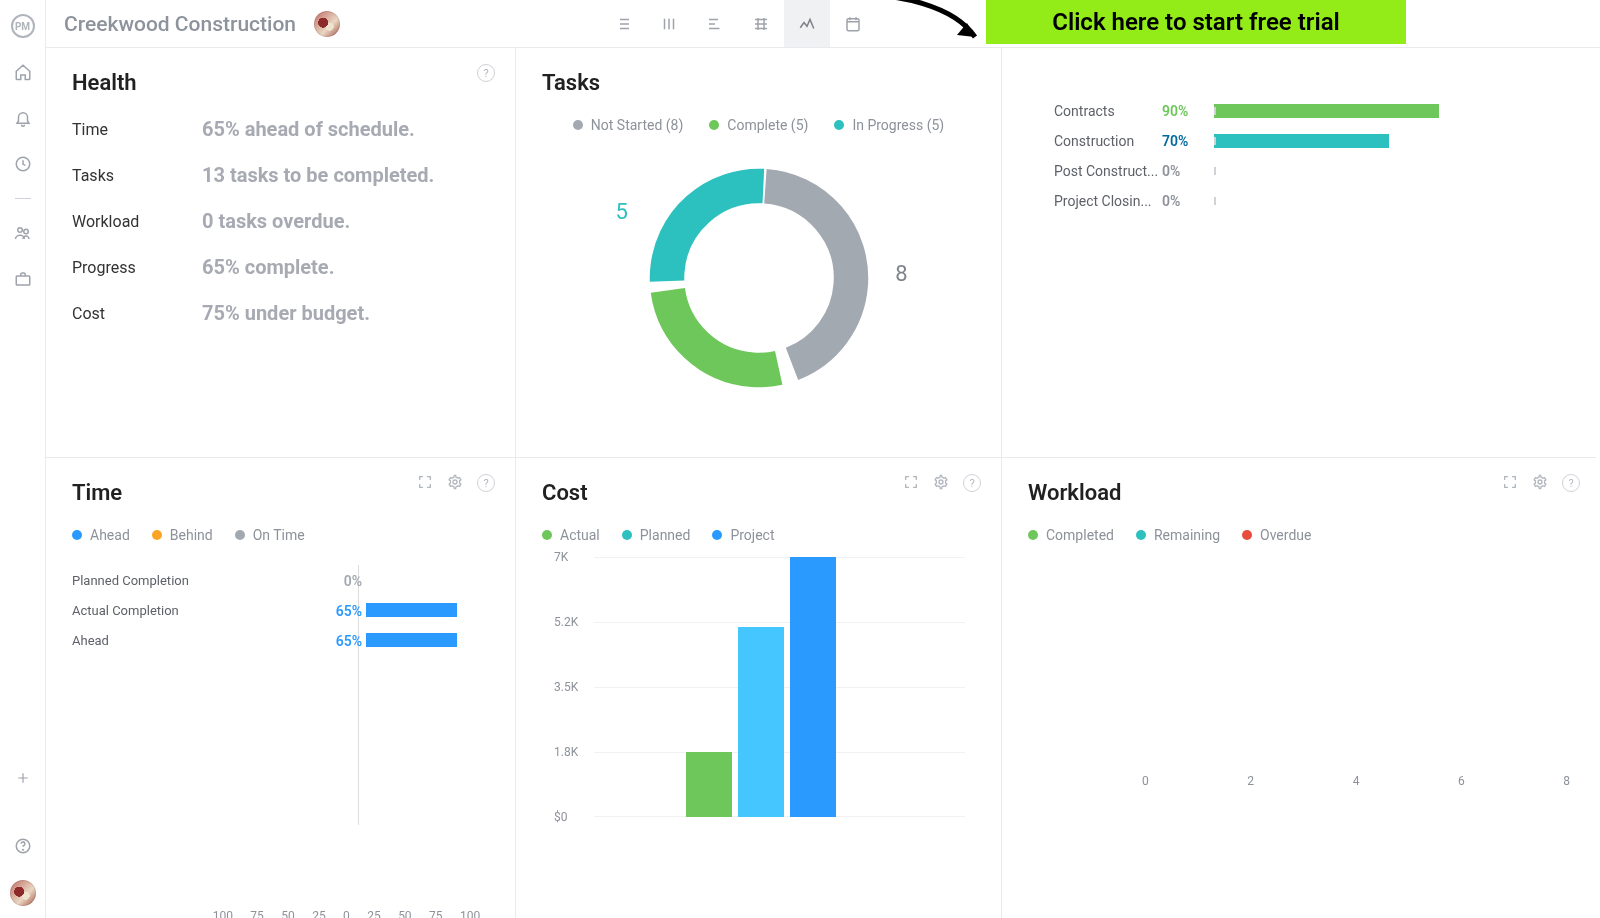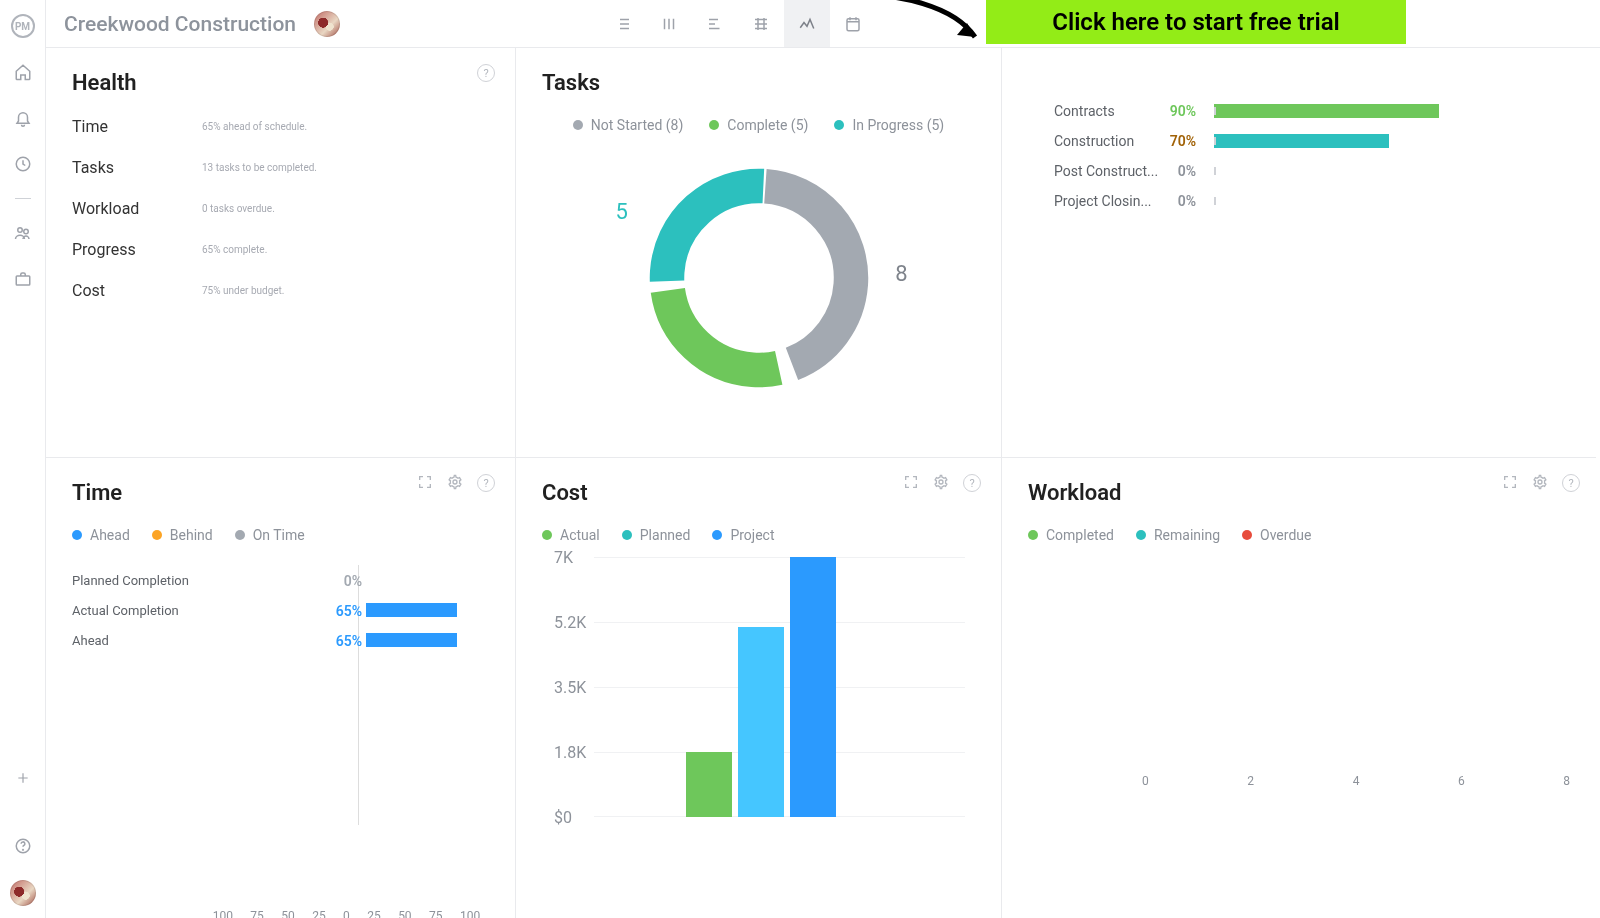--- a/index.html
+++ b/index.html
@@ -71,37 +71,37 @@
   .main{position:absolute;left:46px;right:0;top:48px;bottom:0;}
   .panel{position:absolute;}
   .ptitle{font-size:22px;font-weight:600;color:var(--title);}
   .paction{position:absolute;top:16px;right:20px;display:flex;gap:12px;color:#b3b7be;}
   .icon{width:18px;height:18px;cursor:pointer;}
 
   
   #health{left:0;top:0;width:470px;height:410px;border-right:1px solid var(--panel-border);border-bottom:1px solid var(--panel-border);padding:22px 26px;}
   .hrow{display:flex;align-items:center;margin-top:22px;}
   .hlabel{width:130px;font-size:16px;color:#333;}
-  .hval{font-size:10px;color:#a7aab2;}
+  .hval{font-size:20px;color:#a7aab2;font-weight:bold;}
 
   
   #tasks{left:470px;top:0;width:486px;height:410px;border-right:1px solid var(--panel-border);border-bottom:1px solid var(--panel-border);padding:22px 26px;}
   .legend{display:flex;gap:26px;justify-content:center;margin-top:22px;}
   .legend .li{display:flex;align-items:center;gap:8px;color:#8d929a;font-size:14px;}
   .dot{width:10px;height:10px;border-radius:50%;}
   .donut-wrap{position:relative;width:230px;height:230px;margin:30px auto 0;}
   .dlab{position:absolute;font-size:22px;color:#7f848c;}
   #dl-not{right:-34px;top:98px;}
   #dl-com{left:-28px;top:36px;}
 
   
   #progress{left:956px;top:0;right:4px;height:410px;border-bottom:1px solid var(--panel-border);padding-top:48px;}
   .prow{display:flex;align-items:center;height:30px;font-size:14px;}
   .prow .plbl{width:112px;color:#5e6268;overflow:hidden;text-overflow:ellipsis;white-space:nowrap;padding-left:4px;}
-  .prow .ppct{width:44px;text-align:right;font-weight:600;padding-right:10px;}
+  .prow .ppct{width:44px;text-align:left;font-weight:600;padding-right:10px;}
   .pbar-out{flex:1;max-width:250px;height:14px;position:relative;margin-left:8px;}
   .pbar-out::before{content:"";position:absolute;left:0;top:3px;width:2px;height:8px;background:#d0d2d7;}
   .pbar-in{height:14px;border-radius:0;}
   .prow-wrap{margin-left:48px;}
 
   
   .trial{position:absolute;left:986px;top:0;width:420px;height:44px;background:#93EC17;color:#000;
     font-size:24px;font-weight:600;display:flex;align-items:center;justify-content:center;z-index:5;}
   .arrow{position:absolute;left:840px;top:-8px;z-index:5;}
 
@@ -114,21 +114,21 @@
   .time-chart{margin-top:22px;position:relative;}
   .time-chart .axis-zero{position:absolute;left:286px;top:0;bottom:0;width:1px;background:#ddd;}
   .tbar{height:14px;background:#2B9AFE;}
   .taxis{position:absolute;bottom:-98px;left:132px;right:0;display:flex;justify-content:space-around;color:#8d929a;font-size:12px;}
 
   
   #cost{left:470px;top:410px;width:486px;bottom:0;border-right:1px solid var(--panel-border);padding:22px 26px 0;}
   #cost .cost-chart{position:relative;height:260px;margin-top:14px;margin-left:14px;}
   .cost-grid{position:absolute;left:38px;right:10px;top:0;bottom:0;}
   .gline{position:absolute;left:0;right:0;height:1px;background:#f0f1f3;}
-  .ytick{position:absolute;left:-2px;font-size:16px;color:#8d929a;}
+  .ytick{position:absolute;left:-2px;font-size:12px;color:#8d929a;}
   .bars{position:absolute;left:130px;bottom:0;display:flex;gap:6px;align-items:flex-end;}
   .bar{width:46px;}
 
   
   #work{left:956px;top:410px;right:0;bottom:0;padding:22px 26px 0;}
   #work .prow .plbl{width:90px;}
   .wbar{height:14px;display:flex;}
   .wbar span{height:100%;}
   .xaxis{position:absolute;left:140px;right:30px;bottom:130px;display:flex;justify-content:space-between;color:#8d929a;font-size:12px;}
 
@@ -298,21 +298,21 @@
     <div id="progress-rows" class="prow-wrap">
         <div class="prow">
           <div class="plbl">Contracts</div>
           <div class="ppct" style="color:#6EC75B">90%</div>
           <div class="pbar-out">
             <div class="pbar-in" style="width:90%;background:#6EC75B"></div>
           </div>
         </div>
         <div class="prow">
           <div class="plbl">Construction</div>
-          <div class="ppct" style="color:#a16207">70%</div>
+          <div class="ppct" style="color:#0369a1">70%</div>
           <div class="pbar-out">
             <div class="pbar-in" style="width:70%;background:#2CC0BE"></div>
           </div>
         </div>
         <div class="prow">
           <div class="plbl">Post Construct...</div>
           <div class="ppct" style="color:#8d929a">0%</div>
           <div class="pbar-out">
             <div class="pbar-in" style="width:0%;background:#d0d2d7"></div>
           </div>

